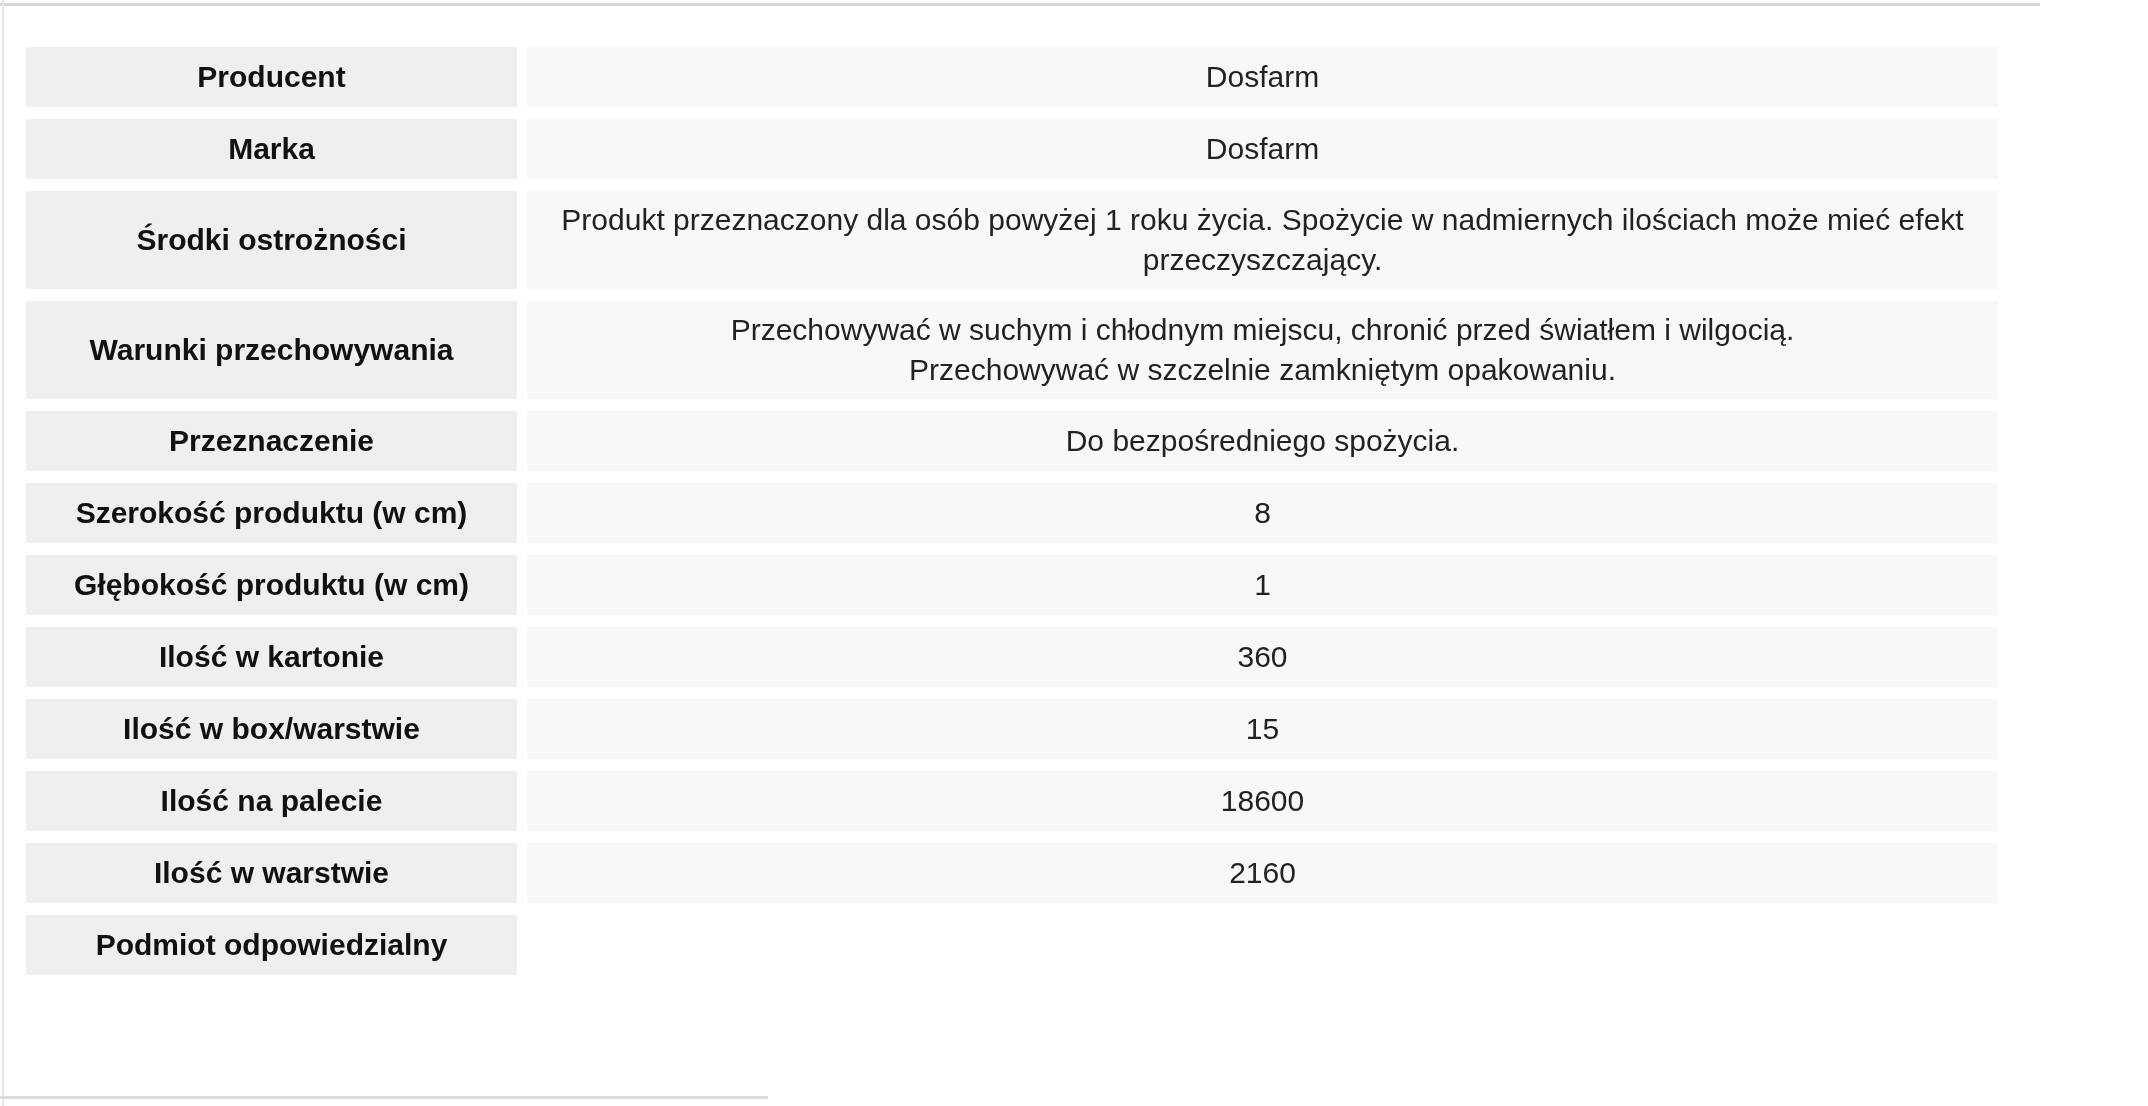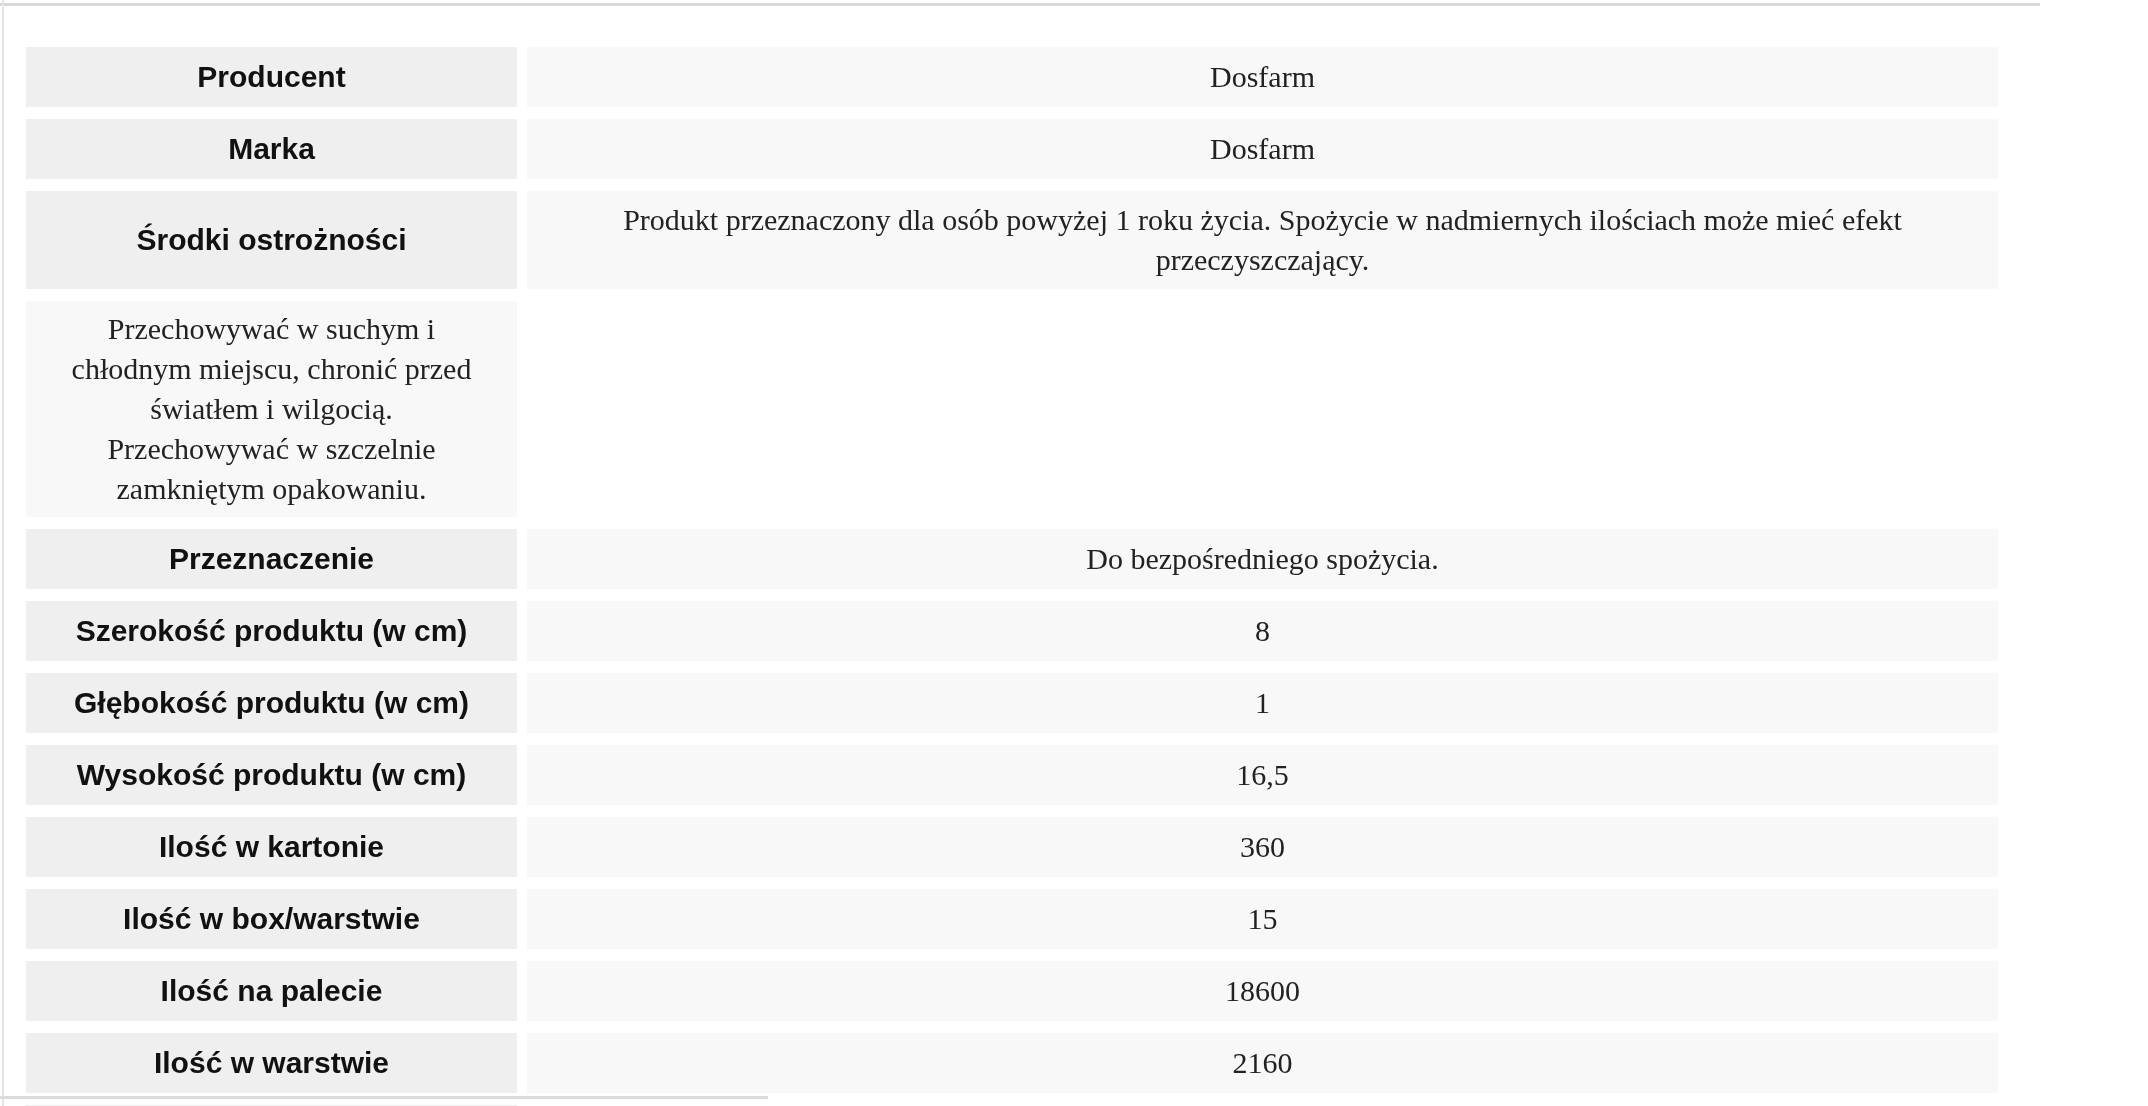--- a/index.html
+++ b/index.html
@@ -49,21 +49,20 @@
   .label-cell{
     background:var(--label-bg);
     color:var(--label-text);
     font-weight:700;
   }
   .value-cell{
     background:var(--value-bg);
     color:var(--value-text);
     font-weight:400;
     white-space:pre-line;
-    font-family:Liberation Serif, serif;
   }
 </style>
 </head>
 <body>
 
 <div class="top-divider"></div>
 <div class="left-edge-line"></div>
 <div class="spec-table" id="spec-table">
     <div class="spec-row">
       <div class="cell label-cell">Producent</div>
@@ -72,38 +71,35 @@
     <div class="spec-row">
       <div class="cell label-cell">Marka</div>
       <div class="cell value-cell">Dosfarm</div>
     </div>
     <div class="spec-row tall">
       <div class="cell label-cell">Środki ostrożności</div>
       <div class="cell value-cell">Produkt przeznaczony dla osób powyżej 1 roku życia. Spożycie w nadmiernych ilościach może mieć efekt
 przeczyszczający.</div>
     </div>
     <div class="spec-row tall">
+      <div class="cell label-cell">Warunki przechowywania</div>
       <div class="cell value-cell">Przechowywać w suchym i chłodnym miejscu, chronić przed światłem i wilgocią.
 Przechowywać w szczelnie zamkniętym opakowaniu.</div>
     </div>
     <div class="spec-row">
       <div class="cell label-cell">Przeznaczenie</div>
       <div class="cell value-cell">Do bezpośredniego spożycia.</div>
     </div>
     <div class="spec-row">
       <div class="cell label-cell">Szerokość produktu (w cm)</div>
       <div class="cell value-cell">8</div>
     </div>
     <div class="spec-row">
       <div class="cell label-cell">Głębokość produktu (w cm)</div>
       <div class="cell value-cell">1</div>
-    </div>
-    <div class="spec-row">
-      <div class="cell label-cell">Wysokość produktu (w cm)</div>
-      <div class="cell value-cell">16,5</div>
     </div>
     <div class="spec-row">
       <div class="cell label-cell">Ilość w kartonie</div>
       <div class="cell value-cell">360</div>
     </div>
     <div class="spec-row">
       <div class="cell label-cell">Ilość w box/warstwie</div>
       <div class="cell value-cell">15</div>
     </div>
     <div class="spec-row">

